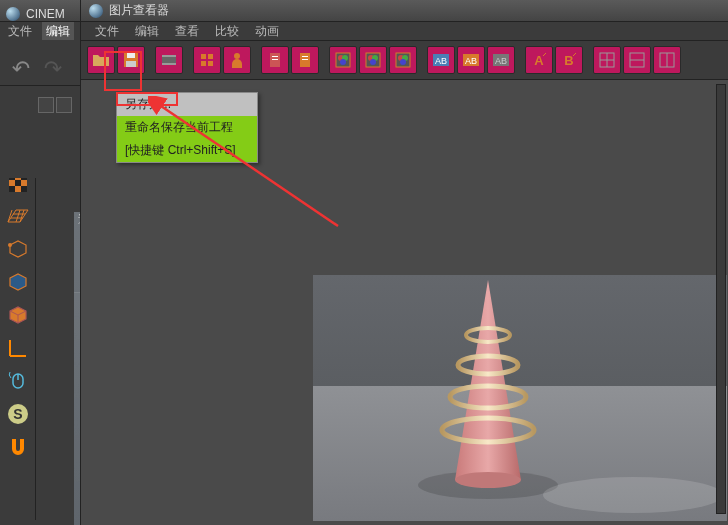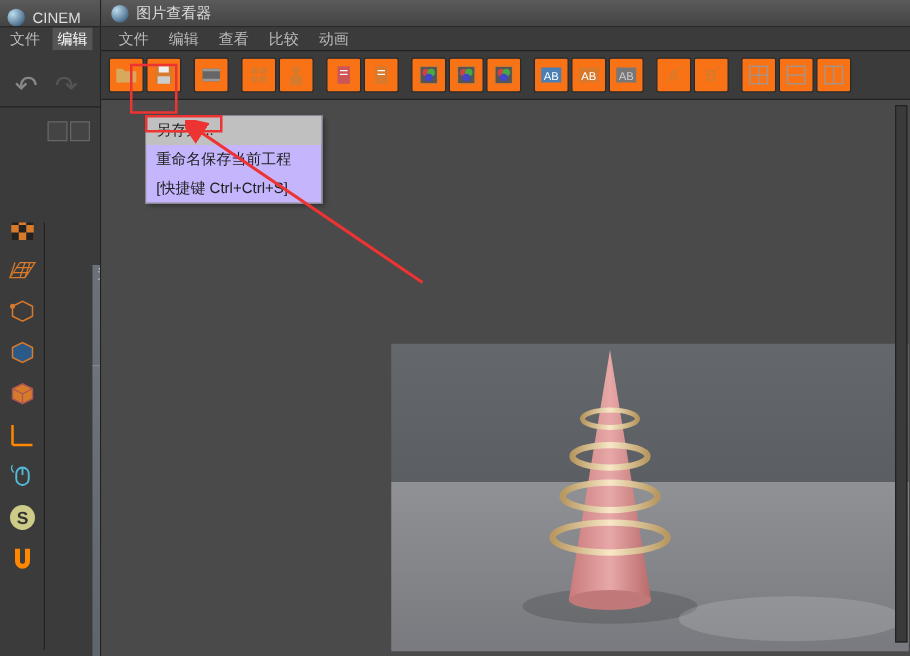--- a/index.html
+++ b/index.html
@@ -169,21 +169,21 @@
     border-top: 1px solid #222;
     border-bottom: 1px solid #222;
     display: flex;
     align-items: center;
     gap: 4px;
     padding-left: 6px;
   }
   .tb-group { display:flex; gap:2px; margin-right:6px; }
   .tb-btn {
     width: 28px; height: 28px;
-    background: #f97316;
+    background: #be185d;
     border: 1px solid #2a2a2a;
     border-radius: 2px;
     display:flex; align-items:center; justify-content:center;
   }
   .pv-canvas {
     position: absolute;
     left: 0; top: 80px;
     width: 648px; height: 445px;
     background: #4a4a4a;
   }
@@ -192,21 +192,21 @@
     left: 232px; top: 195px;
     width: 414px; height: 246px;
     background: linear-gradient(180deg, #64676c 0%, #5b5e62 45%, #8f9195 45%, #787a7f 100%);
     overflow:hidden;
   }
   .render-image svg { width:100%; height:100%; }
   .dropdown {
     position: absolute;
     left: 116px; top: 92px;
     width: 142px;
-    background: #c4b5fd;
+    background: #84cc16;
     border: 1px solid #888;
     box-shadow: 2px 2px 4px rgba(0,0,0,0.4);
     z-index: 20;
   }
   .dropdown-item {
     padding: 3px 8px;
     font-size: 12px;
     color: #222;
   }
   .dropdown-item.hover {
@@ -520,21 +520,21 @@
       </svg>
     </div>
   </div>
 
   <div class="pv-scroll-track"></div>
 </div>
 
 <div class="dropdown">
   <div class="dropdown-item hover">另存为...</div>
   <div class="dropdown-item">重命名保存当前工程</div>
-  <div class="dropdown-item">[快捷键 Ctrl+Ctrl+S]</div>
+  <div class="dropdown-item">[快捷键 Ctrl+Shift+S]</div>
 </div>
 
 <div class="red-highlight-box red-box-save"></div>
 <div class="red-highlight-box red-box-menu"></div>
 <svg class="red-arrow" viewBox="0 0 200 140">
   <defs>
     <marker id="arrowhead" markerWidth="10" markerHeight="8" refX="2" refY="4" orient="auto">
       <polygon points="0 0, 10 4, 0 8" fill="#e33"></polygon>
     </marker>
   </defs>

